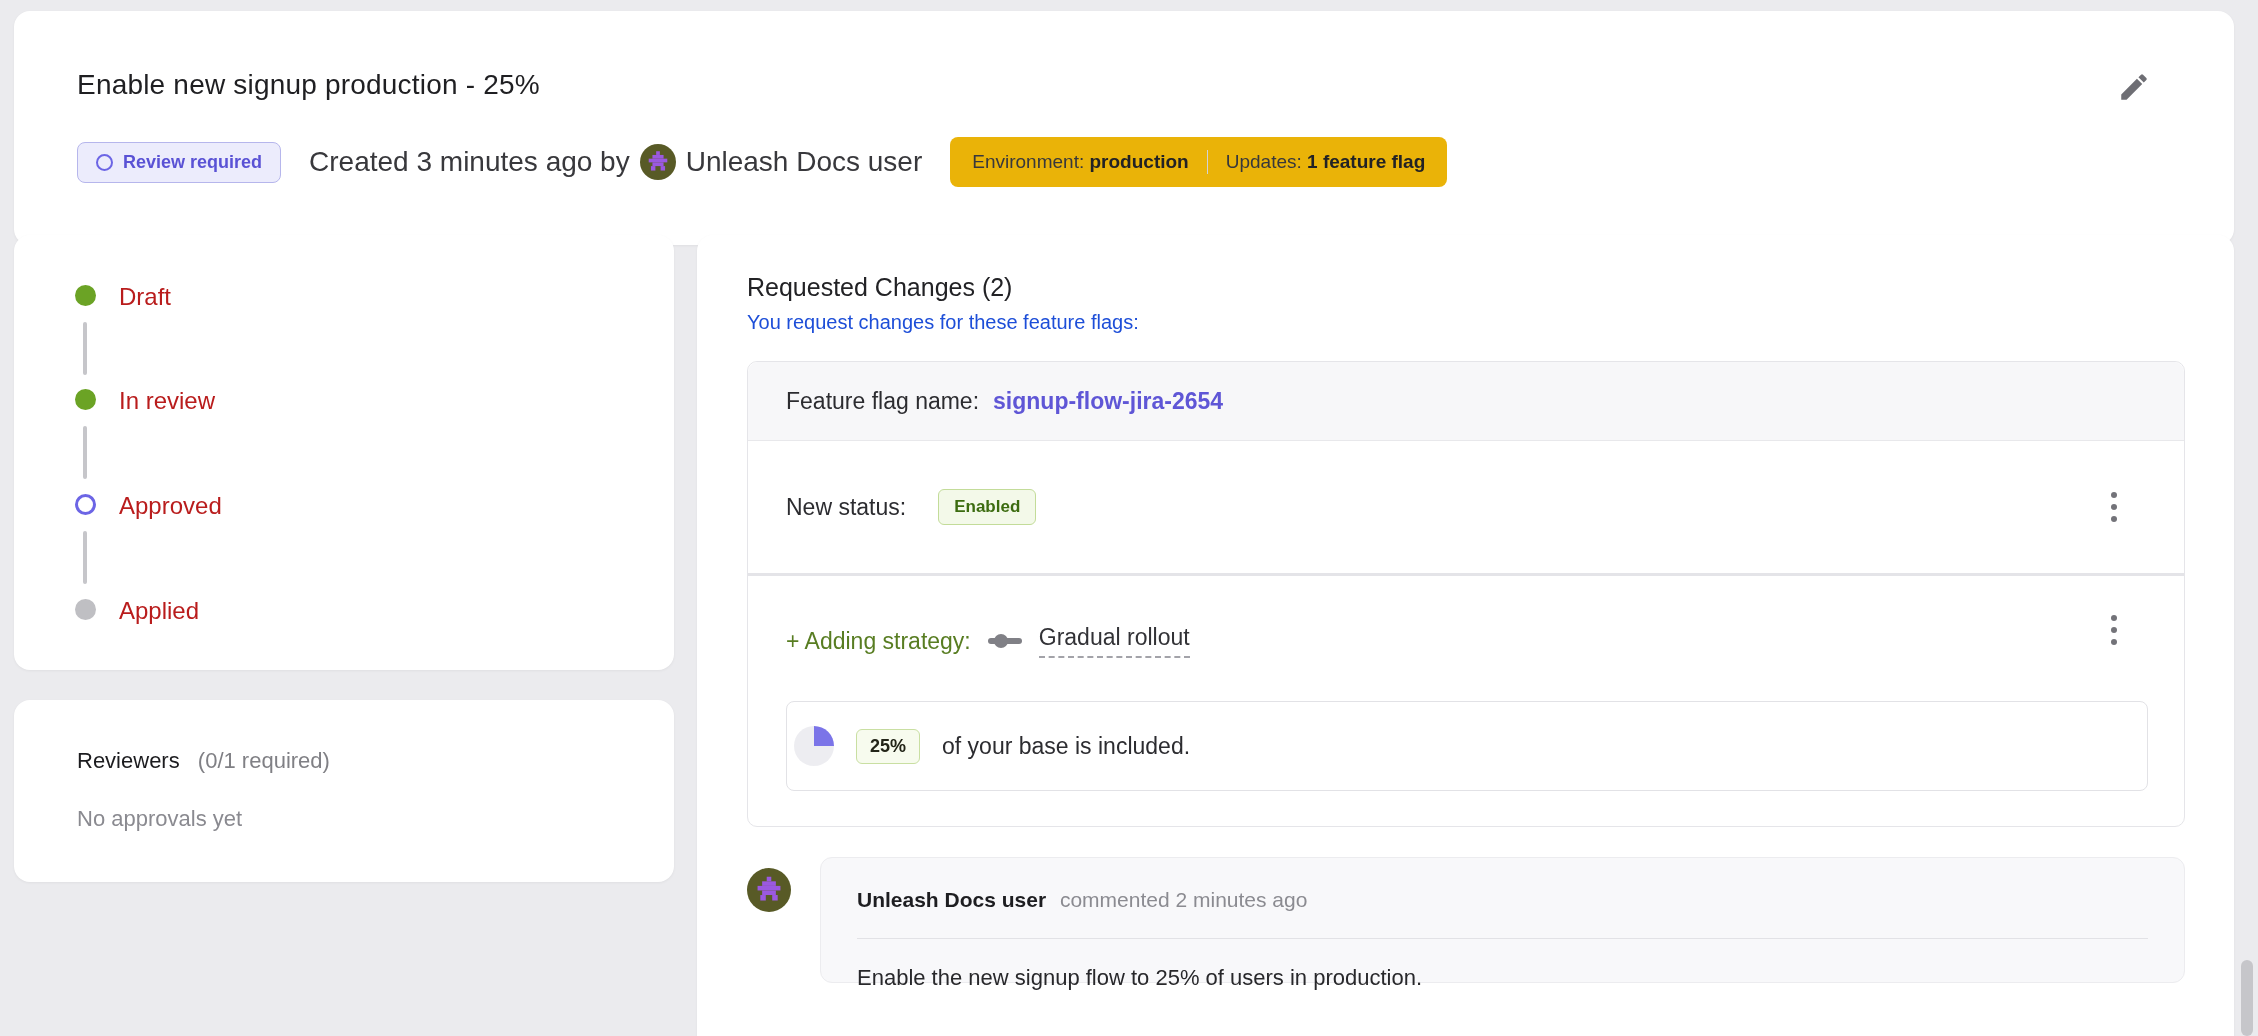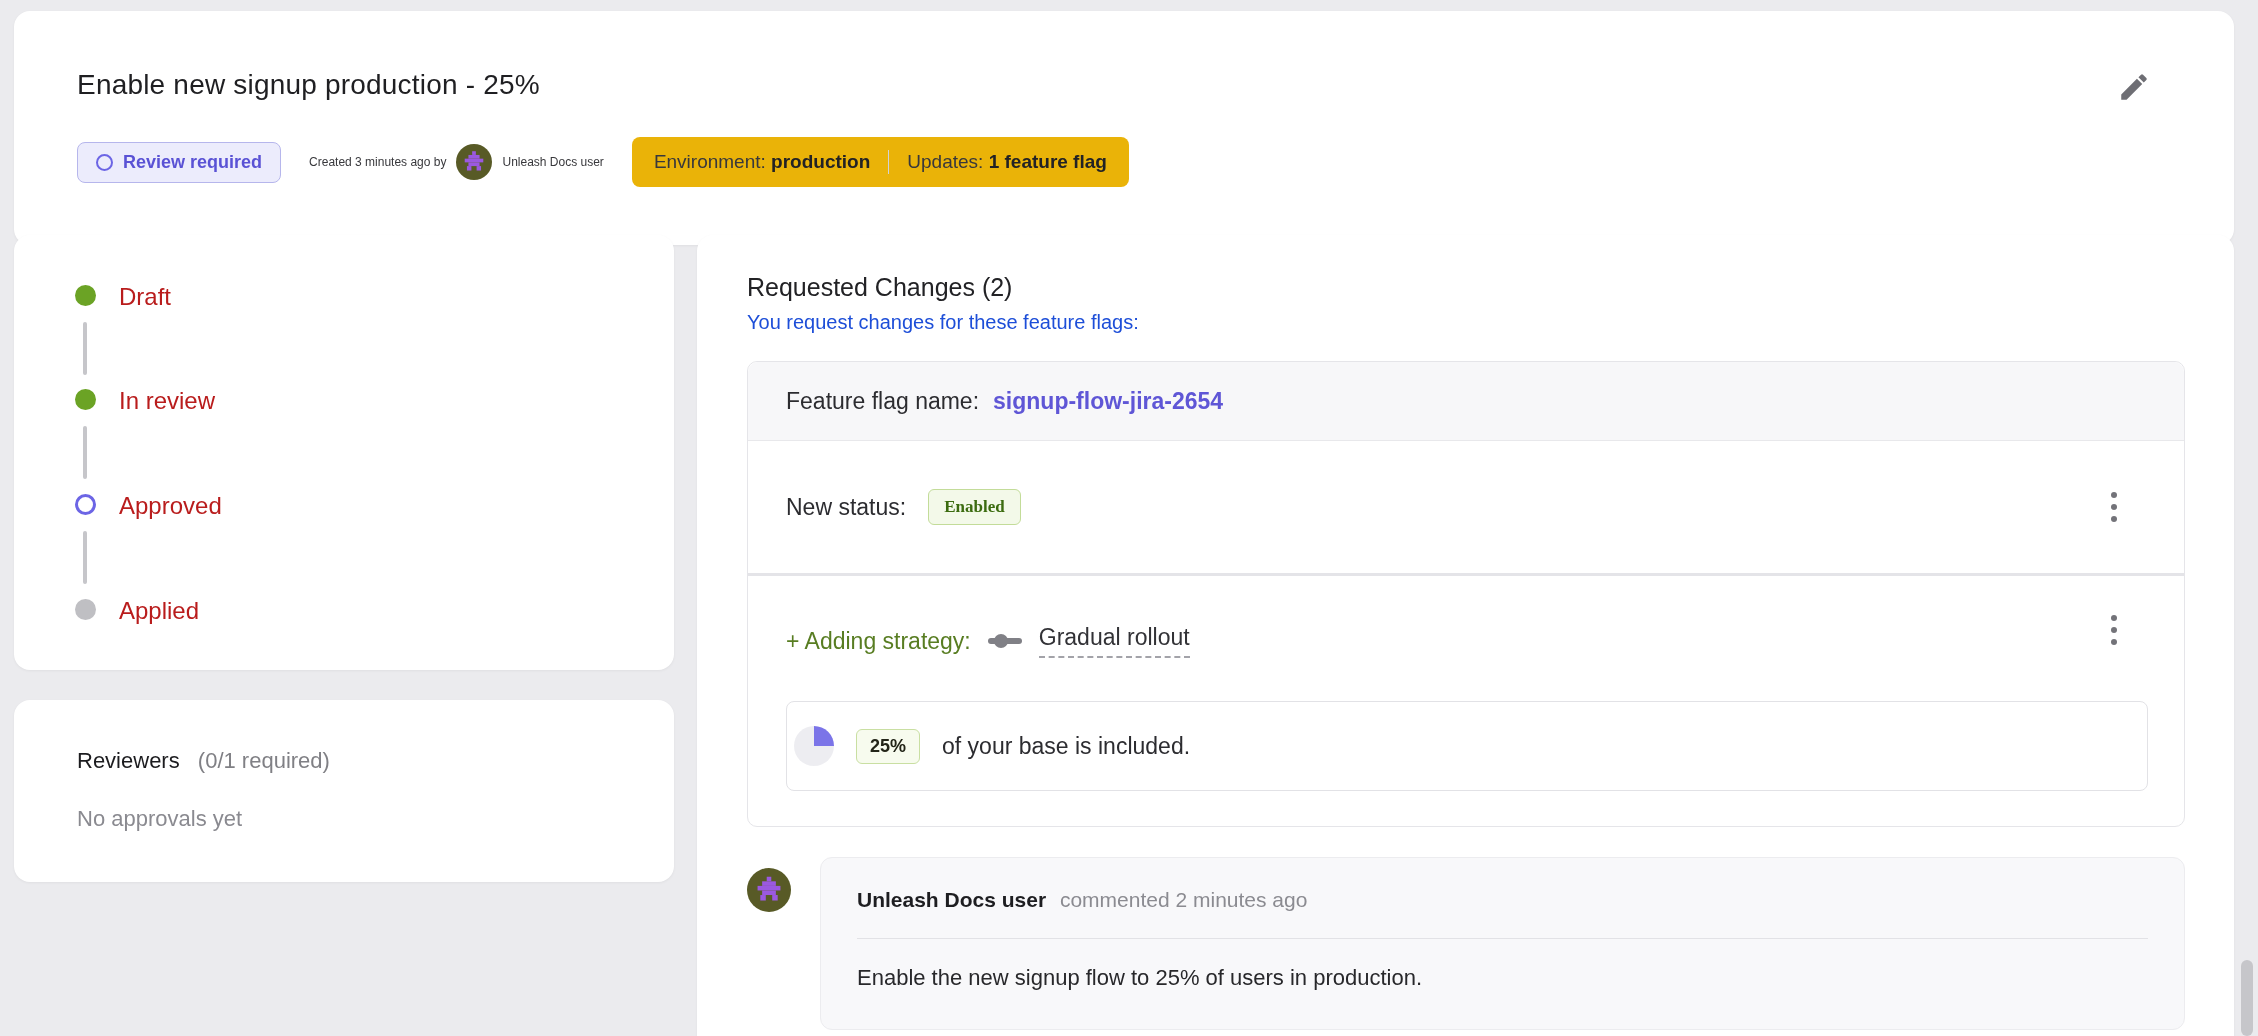--- a/index.html
+++ b/index.html
@@ -30,21 +30,21 @@
   .review-chip {
     display:flex; align-items:center; gap:10px;
     padding:9px 18px;
     background:#ececfc; border:1px solid #b6b6ec; border-radius:8px;
     color:#5a52d5; font-size:18px; font-weight:700;
     cursor:default;
   }
   .ring-icon {
     width:17px; height:17px; border:2.5px solid #6c65e5; border-radius:50%;
   }
-  .created-group { display:flex; align-items:center; gap:10px; font-size:12px; color:#38383c; }
+  .created-group { display:flex; align-items:center; gap:10px; font-size:28px; color:#38383c; }
   .avatar {
     width:36px; height:36px; border-radius:50%; background:#585a26;
     display:flex; align-items:center; justify-content:center; overflow:hidden;
     flex:0 0 auto;
   }
   .env-chip {
     display:flex; align-items:center; gap:18px;
     background:#eab308; border-radius:8px;
     padding:13px 22px; font-size:19px; color:#38383c;
   }
@@ -85,23 +85,23 @@
     height:79px; background:#f7f7f9; border-bottom:1px solid #e8e8eb;
     border-radius:10px 10px 0 0;
     display:flex; align-items:center; padding-left:38px; gap:14px;
     font-size:23px; color:#2c2c30;
   }
   #flag-name-link { color:#5f56d6; font-weight:700; text-decoration:none; cursor:pointer; }
 
   #status-row { position:relative; height:132px; display:flex; align-items:center; padding-left:38px; }
   #status-label { font-size:23px; color:#2c2c30; }
   .enabled-chip {
-    margin-left:22px; padding:7px 15px;
+    margin-left:32px; padding:7px 15px;
     background:#f3f9e9; border:1px solid #c3dc99; border-radius:6px;
-    color:#3c6c10; font-size:17px; font-weight:700;font-family:Liberation Serif, serif;
+    color:#3c6c10; font-size:17px; font-weight:700;
   }
   .kebab {
     position:absolute; right:52px; width:36px; height:48px;
     display:flex; flex-direction:column; align-items:center; justify-content:center; gap:6px;
     background:none; border:none; cursor:pointer;
   }
   .kebab i { width:6px; height:6px; border-radius:50%; background:#737379; }
 
   #section-divider { height:3px; background:#e4e4e8; }
 
@@ -129,21 +129,21 @@
   }
   .percent-chip {
     padding:6px 13px; background:#f7fbee; border:1px solid #c9dfa2; border-radius:6px;
     font-size:18px; font-weight:700; color:#232518;
   }
   #rollout-text { font-size:23px; color:#2c2c30; }
 
   
   #comment-avatar { position:absolute; left:50px; top:633px; width:44px; height:44px; }
   #comment-card {
-    position:absolute; left:123px; top:622px; width:1365px; height:173px;
+    position:absolute; left:123px; top:622px; width:1365px; height:126px;
     background:#f8f8fa; border:1px solid #ececef; border-radius:12px;
   }
   #comment-header {
     padding:30px 36px 0 36px; font-size:21px;
   }
   #comment-author { font-weight:700; color:#1e1e21; }
   #comment-meta { color:#8b8b91; margin-left:8px; }
   #comment-divider { height:1px; background:#e2e2e6; margin:26px 36px 0 36px; }
   #comment-body { padding:26px 36px 0 36px; font-size:22px; color:#28282b; }
 

